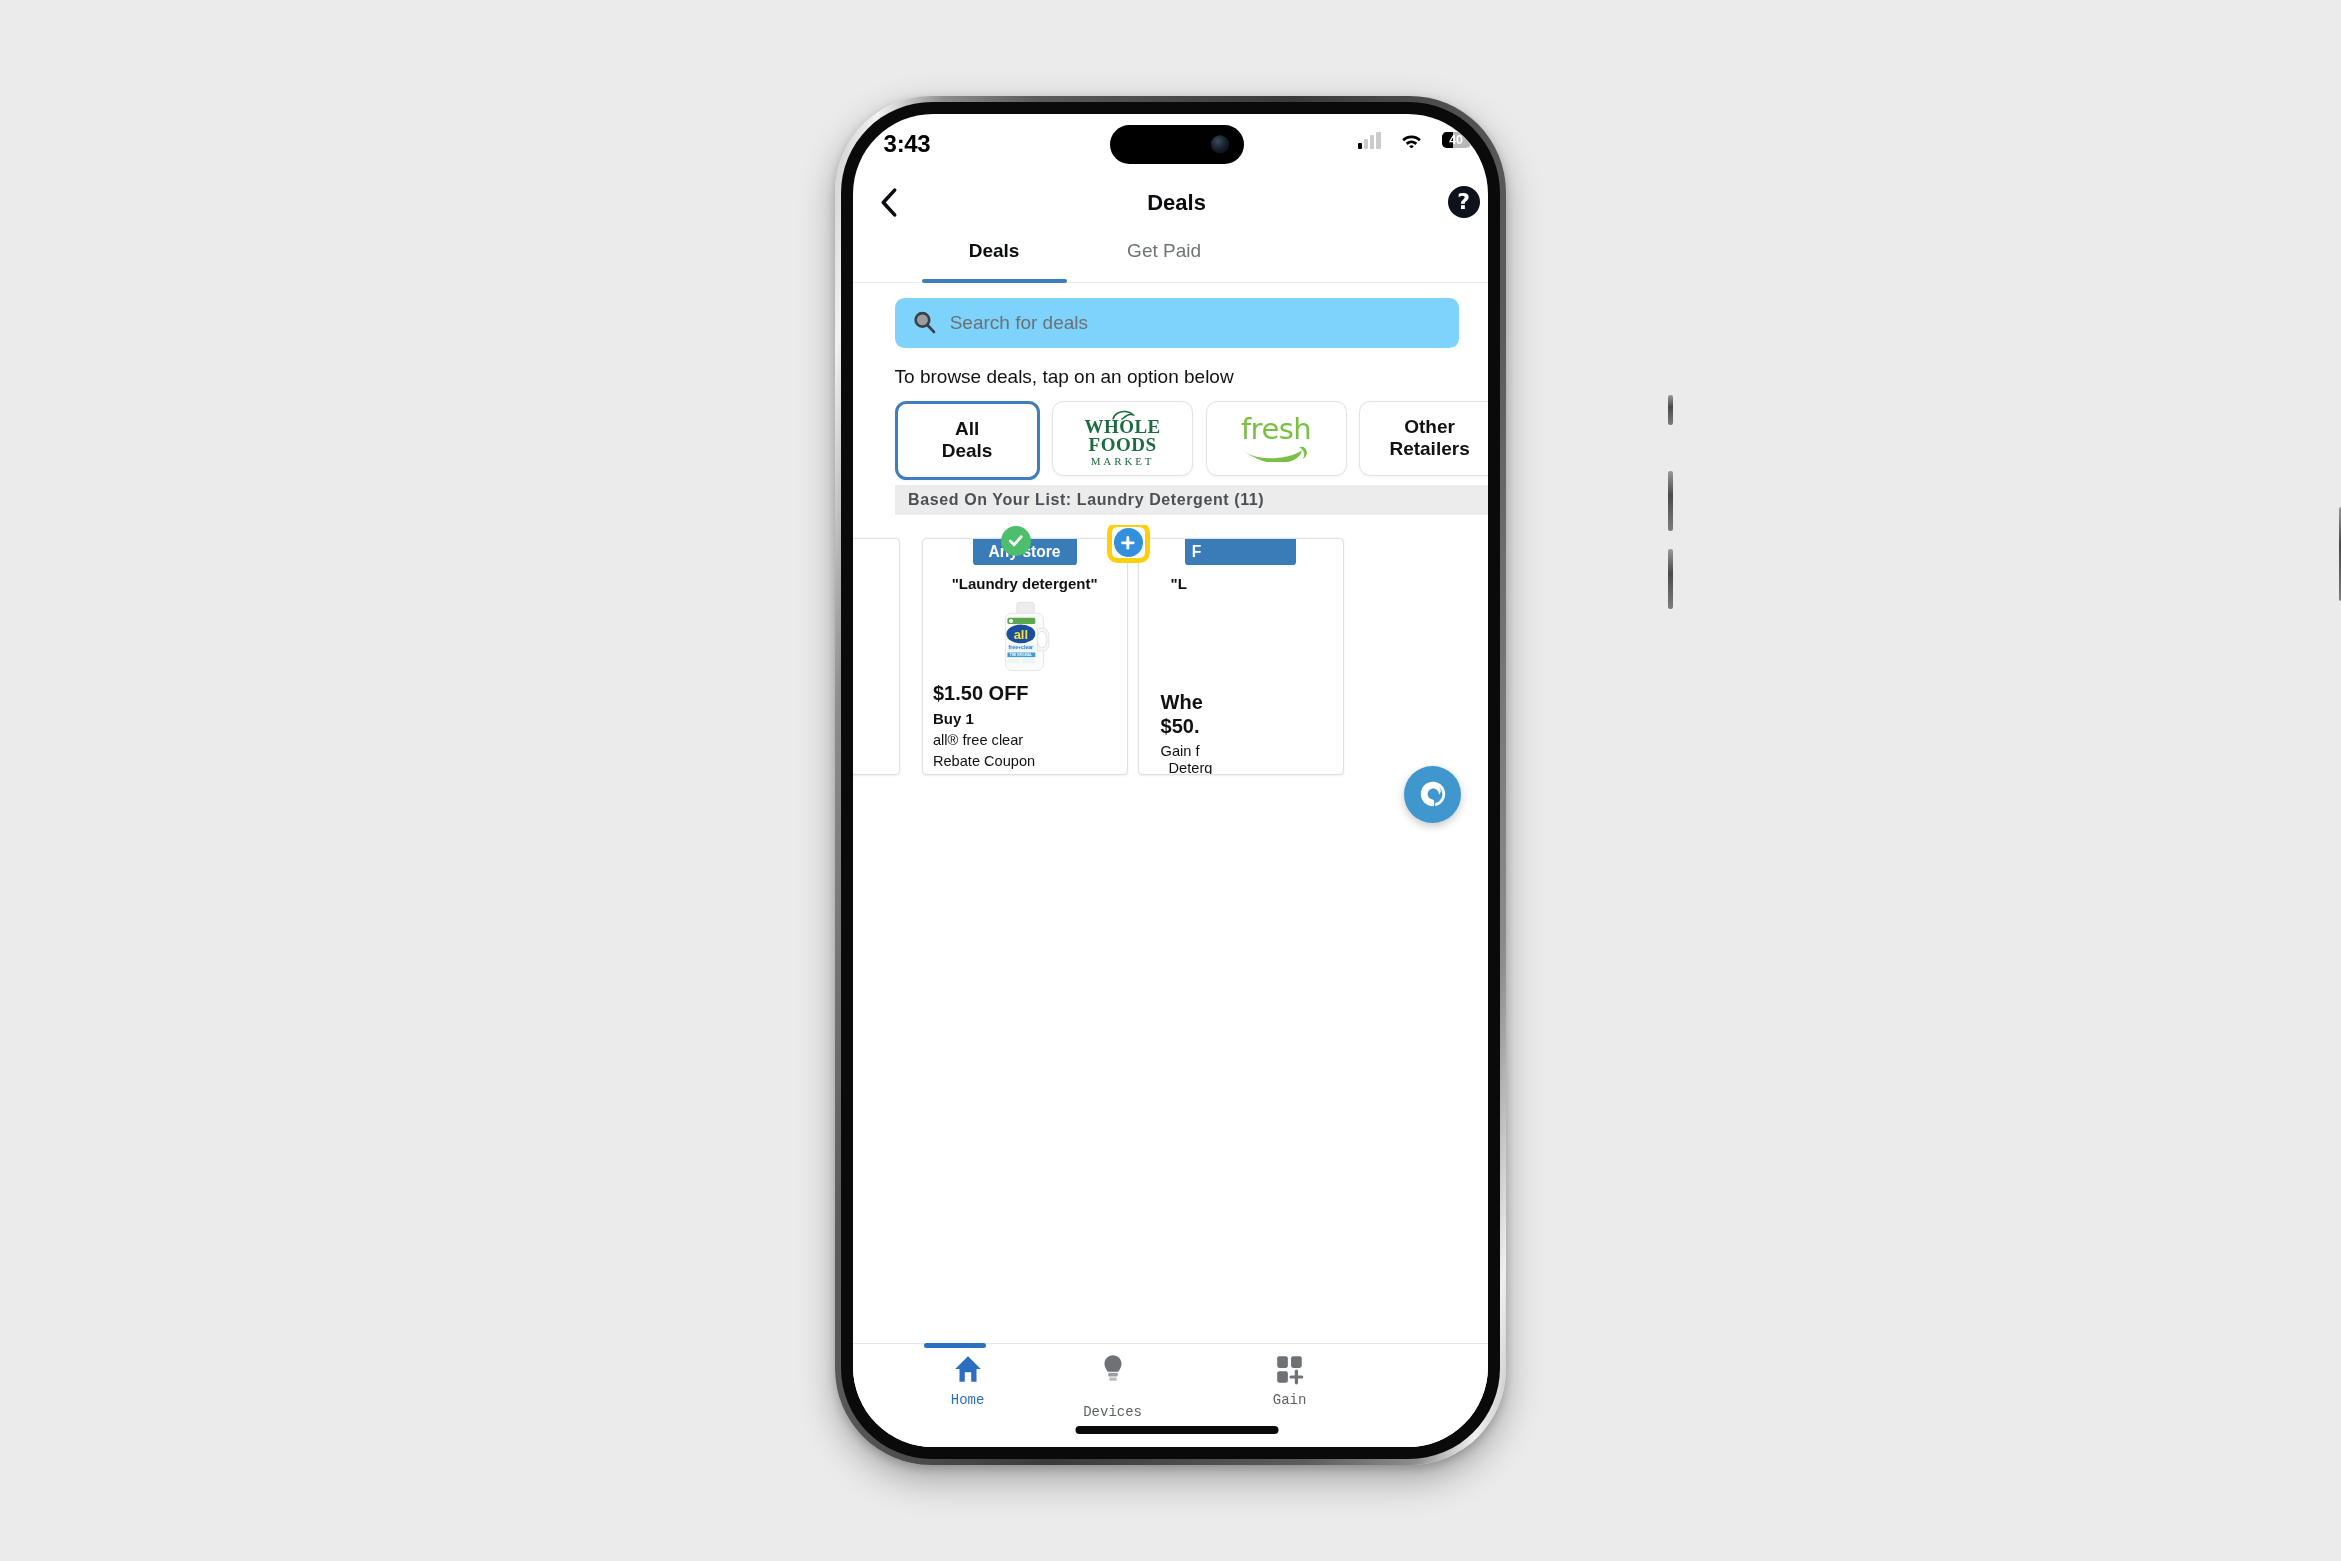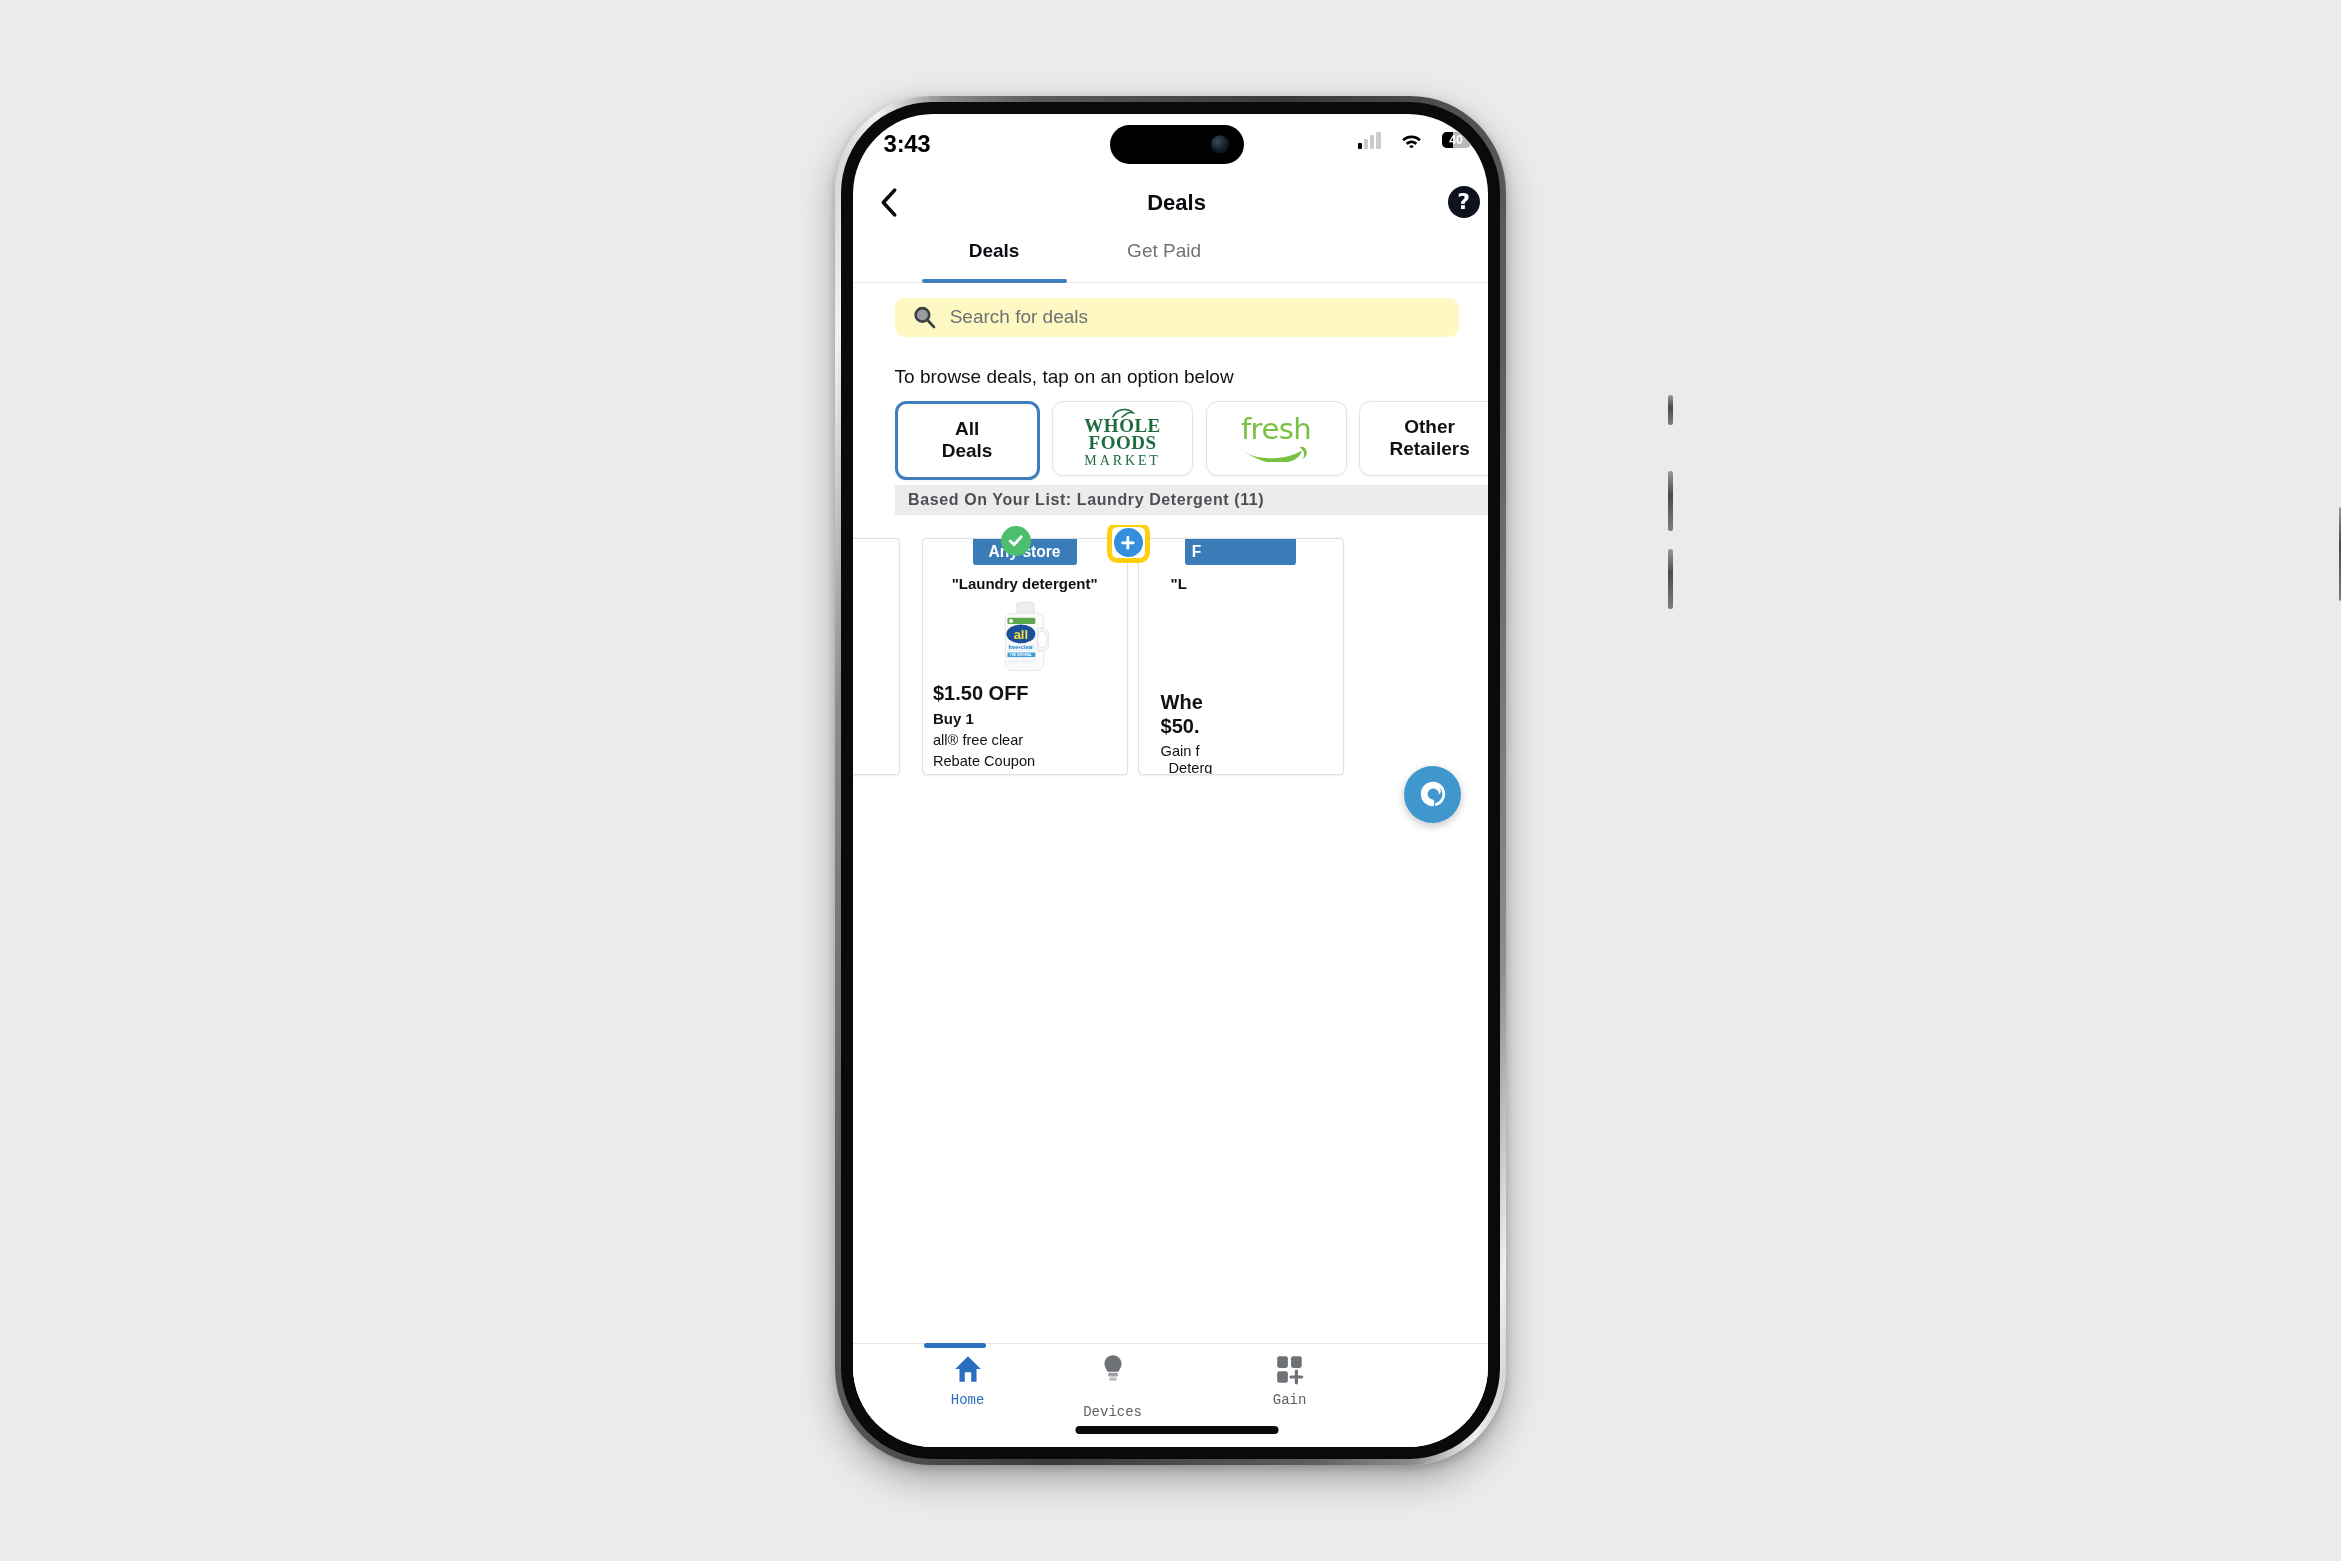--- a/index.html
+++ b/index.html
@@ -117,22 +117,22 @@
   }
   #tab-deals{left:69px;width:145px;color:#0b0c11;font-weight:bold;}
   #tab-getpaid{left:239px;width:145px;color:#6f7276;}
   #tab-underline{
     position:absolute;left:69px;top:47px;width:145px;height:4.7px;
     background:#3f7dbc;border-radius:2.6px;
   }
 
   
   #search-box{
-    position:absolute;left:42px;top:184px;width:564px;height:39px;
-    background:#fef9c3;border-radius:9.4px;
+    position:absolute;left:42px;top:184px;width:564px;height:50px;
+    background:#7dd3fc;border-radius:9.4px;
     display:flex;align-items:center;
   }
   #search-icon{
     margin-left:17.7px;width:25px;height:25px;position:relative;flex:none;
   }
   #search-input{
     border:0;background:transparent;outline:none;
     margin-left:10.4px;font-size:19px;color:#5b5e63;
     font-family:"Liberation Sans",sans-serif;
     width:448px;
@@ -165,21 +165,21 @@
     display:flex;flex-direction:column;align-items:center;justify-content:center;
     color:#1d6b3f;line-height:.92;
   }
   #wf-leaf{width:24px;height:10.4px;margin-bottom:-2.1px;}
   .wf-line1,.wf-line2{
     font-family:"Liberation Serif",serif;font-weight:bold;
     font-size:19px;letter-spacing:0.5px;
   }
   .wf-line3{
     font-family:"Liberation Serif",serif;
-    font-size:14px;letter-spacing:2.9px;margin-top:3.1px;
+    font-size:11px;letter-spacing:2.9px;margin-top:3.1px;
   }
   
   #fresh-logo{display:flex;flex-direction:column;align-items:center;}
   #fresh-word{
     font-family:"DejaVu Sans",sans-serif;
     font-size:29px;color:#7ac143;line-height:1;letter-spacing:-0.5px;
   }
   #fresh-smile{width:78px;height:19px;margin-top:-1px;}
 
   

